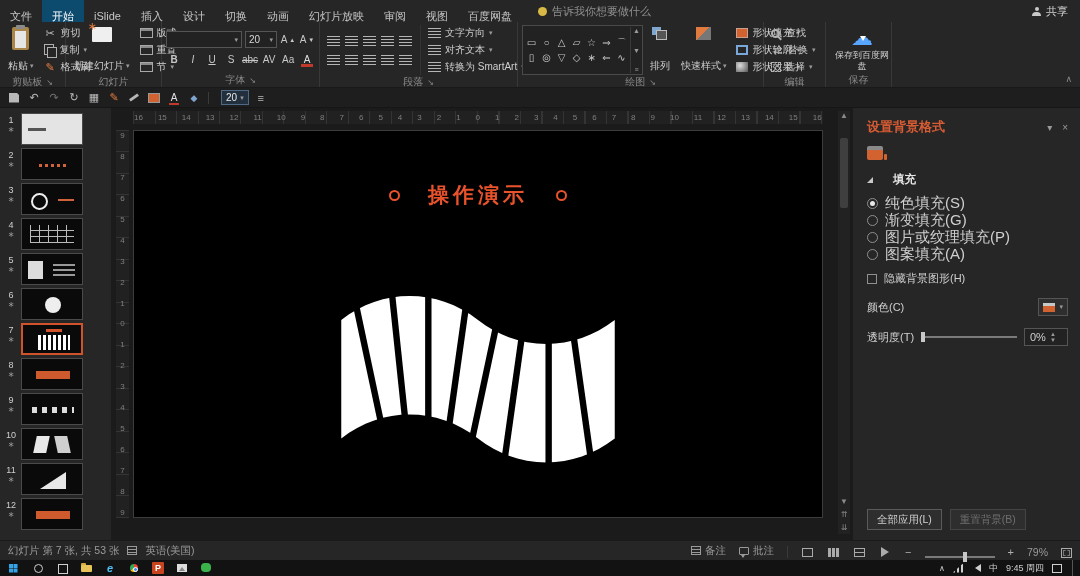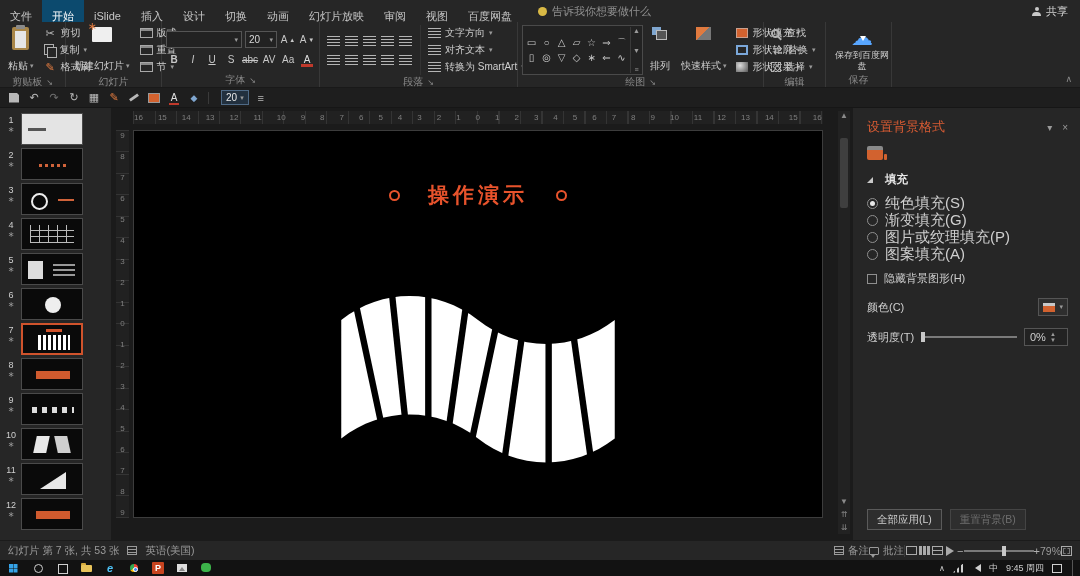--- a/index.html
+++ b/index.html
@@ -129,46 +129,46 @@
   .circ{width:11px;height:11px;border:2px solid #e8532c;border-radius:50%}
   .slide-subtitle{position:absolute;top:88px;left:0;right:0;text-align:center;color:#fff;font-size:14px;font-weight:bold;letter-spacing:12px;text-indent:12px}
   .flagwrap{position:absolute;top:148px;left:50%;transform:translateX(-50%)}
   .vscroll{position:absolute;right:2px;top:3px;bottom:6px;width:12px;background:#222;display:flex;flex-direction:column;align-items:center;color:#8a8a8a;font-size:8px}
   .vthumb{width:8px;height:70px;background:#3f3f3f;margin-top:18px;border-radius:2px}
   .vs-bottom{margin-top:auto;display:flex;flex-direction:column;gap:4px;align-items:center;padding-bottom:2px}
 
   
   .panel{width:228px;flex:0 0 228px;background:#262626;border-left:1px solid #1b1b1b;display:flex;flex-direction:column;padding:10px 12px 10px 14px}
   .phead{display:flex;align-items:center}
-  .ptitle{color:#d75b33;font-size:13px;font-weight:normal;flex:1}
+  .ptitle{color:#d75b33;font-size:13px;font-weight:bold;flex:1}
   .picn{color:#9a9a9a;margin-left:10px;font-size:10px}
   .bucket-big{width:16px;height:14px;margin:10px 0 2px;background:linear-gradient(180deg,#8a8a8a 0 4px,#d2622f 4px);border-radius:2px;position:relative}
   .bucket-big::after{content:"";position:absolute;right:-4px;bottom:0;width:3px;height:6px;background:#d2622f;border-radius:1px}
-  .psec{display:flex;align-items:center;gap:12px;margin:10px 0 8px;color:#e8e8e8;font-weight:bold;font-size:11.5px}
+  .psec{display:flex;align-items:center;gap:20px;margin:10px 0 8px;color:#e8e8e8;font-weight:bold;font-size:11.5px}
   .tri{width:0;height:0;border-bottom:6px solid #c8c8c8;border-left:6px solid transparent}
   .popt{display:flex;align-items:center;gap:7px;height:17px;color:#cfcfcf;font-size:15px}
   .radio{width:11px;height:11px;border:1px solid #8f8f8f;border-radius:50%;position:relative;flex:0 0 11px}
   .radio.sel::after{content:"";position:absolute;left:2px;top:2px;width:5px;height:5px;border-radius:50%;background:#e8e8e8}
   .pcheck{display:flex;align-items:center;gap:7px;margin-top:8px;color:#cfcfcf;font-size:11px}
   .cb{width:10px;height:10px;border:1px solid #8f8f8f;flex:0 0 10px}
   .prowp{display:flex;align-items:center;margin-top:12px;color:#cfcfcf;font-size:11px}
   .color-btn{margin-left:auto;display:flex;align-items:center;gap:4px;border:1px solid #555;background:#2e2e2e;height:18px;padding:0 4px}
   .bucket-sm{width:12px;height:9px;background:linear-gradient(180deg,#c8c8c8 0 3px,#d2622f 3px)}
   .slider{flex:1;height:2px;background:#7a7a7a;position:relative;margin:0 7px}
   .handle{position:absolute;left:0;top:-4px;width:4px;height:10px;background:#c8c8c8}
   .spin{display:flex;align-items:center;border:1px solid #555;background:#222;height:18px;padding:0 2px 0 5px;gap:4px;min-width:44px}
   .spin-arrows{display:flex;flex-direction:column;font-size:6px;color:#9a9a9a;line-height:1}
   .pspacer{flex:1}
   .pbuttons{display:flex;gap:8px}
   .pbuttons button{font-family:inherit;font-size:10.5px;color:#d0d0d0;background:#2e2e2e;border:1px solid #5a5a5a;height:21px;padding:0 9px}
   .pbuttons button.disabled{color:#6f6f6f;border-color:#444}
 
   
   .status{height:20px;flex:0 0 20px;background:#262626;border-top:1px solid #1b1b1b;display:flex;align-items:center;padding:0 8px;gap:8px;color:#9a9a9a;font-size:10.5px}
-  .sright{margin-left:auto;display:flex;align-items:center;gap:0}
+  .sright{margin-left:auto;display:flex;align-items:flex-end;gap:13px}
   .sbt{display:flex;align-items:center;gap:4px}
   .ic-note{width:10px;height:9px;border:1px solid #9a9a9a;background:linear-gradient(transparent 0 2px,#9a9a9a 2px 3px,transparent 3px 5px,#9a9a9a 5px 6px,transparent 6px)}
   .ic-comment{width:10px;height:8px;border:1px solid #9a9a9a;border-radius:1px;position:relative}
   .ic-comment::after{content:"";position:absolute;left:1px;bottom:-4px;border-left:2px solid transparent;border-right:2px solid transparent;border-top:3px solid #9a9a9a}
   .vsep{width:1px;height:12px;background:#3a3a3a}
   .vic{width:13px;height:11px;display:flex;align-items:center;justify-content:center}
   .v-normal{border:1px solid #aaa;width:11px;height:9px}
   .v-sorter{width:11px;height:9px;background:repeating-linear-gradient(90deg,#aaa 0 3px,transparent 3px 4px)}
   .v-reading{width:11px;height:9px;border:1px solid #aaa;background:linear-gradient(transparent 0 3px,#aaa 3px 4px,transparent 4px)}
   .v-show{width:0;height:0;border:5px solid transparent;border-left:8px solid #aaa;margin-left:4px}

